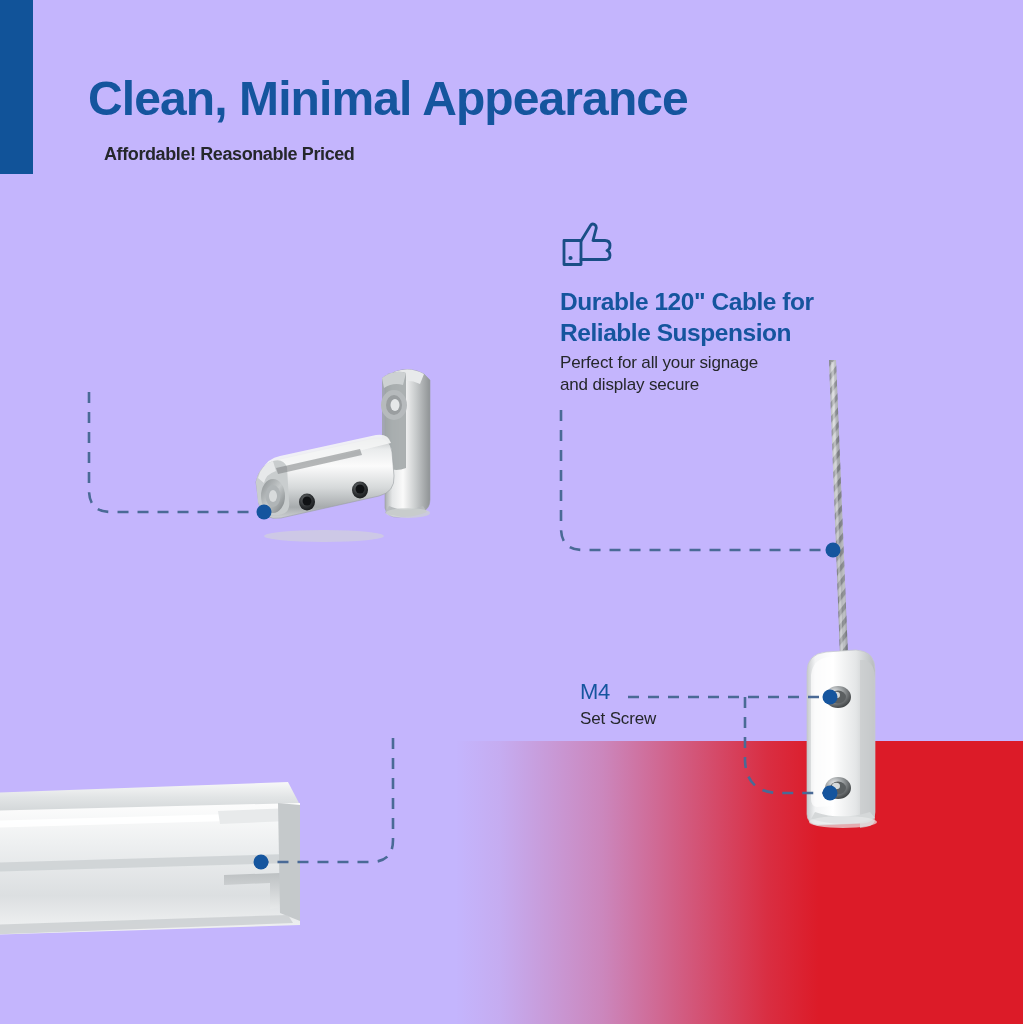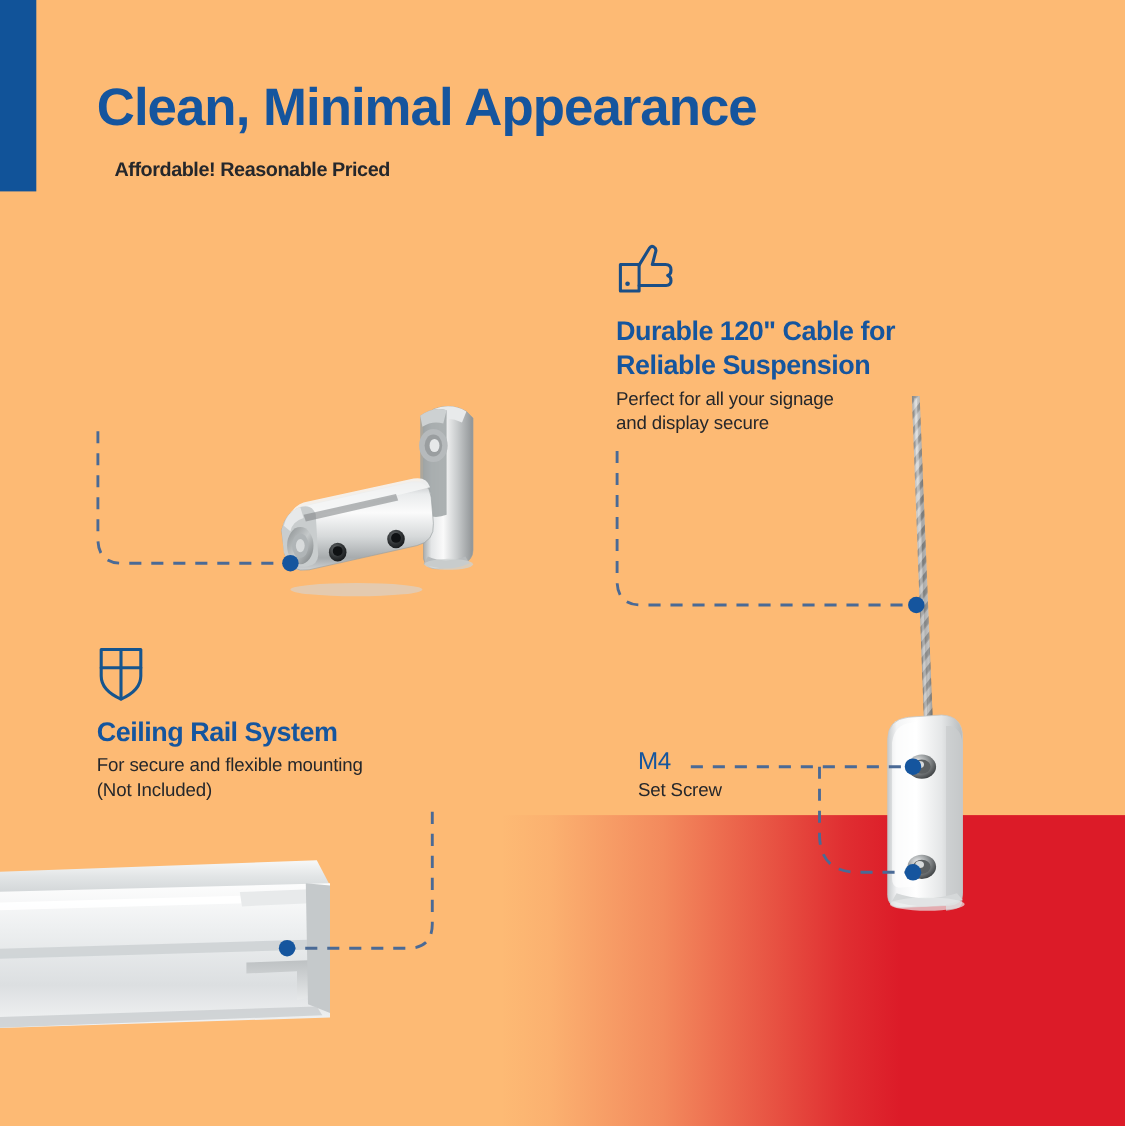--- a/index.html
+++ b/index.html
@@ -3,21 +3,21 @@
 <meta charset="utf-8">
 <style>
   html,body{margin:0;padding:0;background:#fff;}
   body{
     font-family:"Liberation Sans","DejaVu Sans",sans-serif;
     -webkit-font-smoothing:antialiased;
   }
   #canvas{
     position:relative;
     width:1023px;height:1024px;
-    background:#fdba74;
+    background:#c4b5fd;
     overflow:hidden;
   }
 
   
   .red-block{
     position:absolute;
     left:455px;top:741px;width:568px;height:283px;
     background:linear-gradient(to right,
         rgba(220,27,40,0) 0%,
         rgba(220,27,40,0.06) 8%,
@@ -253,31 +253,19 @@
         <circle cx="10.5" cy="38" r="2.1" fill="#1A4E86" stroke="none"></circle>
         <path d="M21 21 L30.5 5.5 q1.5 -2.5 4 -1 q2.6 1.6 1.4 5 L33 20.5 h12 q5 0 5 5 q0 4 -3 5 q3 1 3 4.8 q0 4.2 -4.5 4.2 H21"></path>
       </svg>
     </span>
     <p class="f-title">Durable 120" Cable for
 Reliable Suspension</p>
     <p class="f-sub">Perfect for all your signage
 and display secure</p>
   </div>
 
-  <div class="feature" id="feature-rail">
-    <span class="icon">
-      <svg width="48" height="54" viewBox="0 0 48 54" fill="none" stroke="#16558E" stroke-width="2.8" stroke-linejoin="round" stroke-linecap="round">
-        <path d="M4 5.5 h36 v24 q0 13 -18 21 q-18 -8 -18 -21 z"></path>
-        <path d="M22 5.5 v45"></path>
-        <path d="M4 22 h36"></path>
-      </svg>
-    </span>
-    <p class="f-title">Ceiling Rail System</p>
-    <p class="f-sub">For secure and flexible mounting
-(Not Included)</p>
-  </div>
 
   <div class="callout" id="callout-m4">
     <p class="c-title">M4</p>
     <p class="c-sub">Set Screw</p>
   </div>
 
 </div>
 
 </body></html>

